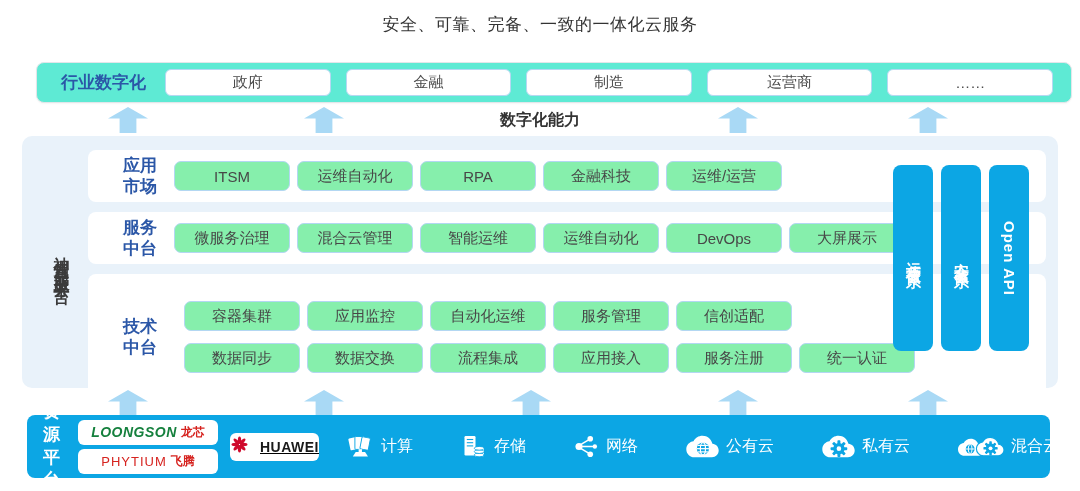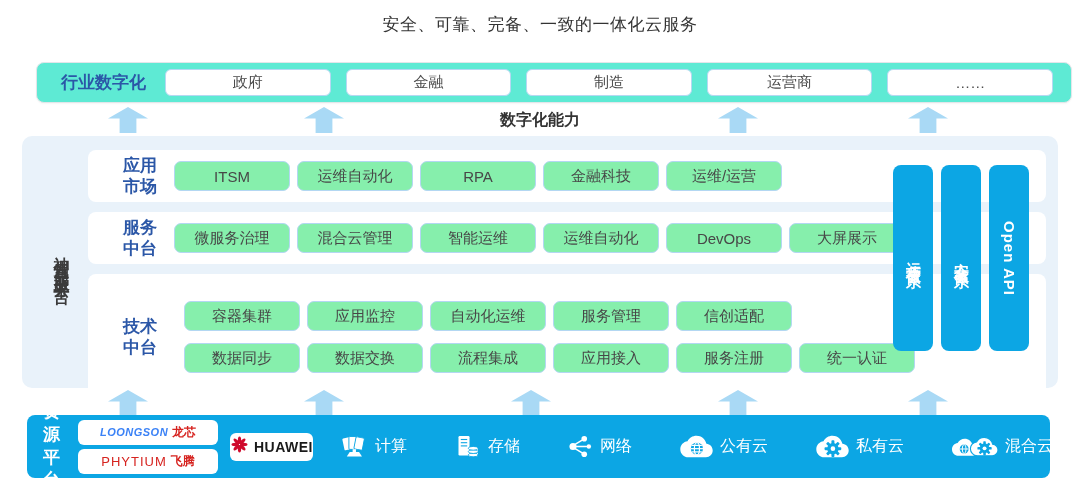--- a/index.html
+++ b/index.html
@@ -49,26 +49,26 @@
   .vbar-1 { left:893px; } .vbar-2 { left:941px; } .vbar-3 { left:989px; letter-spacing:1px; }
 
   
   .resource-bar { position:absolute; left:27px; top:415px; width:1023px; height:63px;
     background:#0ca6e4; border-radius:8px; display:flex; align-items:center; padding:0 16px; }
   .resource-label { font-size:17px; font-weight:bold; color:#fff; line-height:1.35; }
   .resource-label span { display:block; }
   .vendor-col { display:flex; flex-direction:column; gap:4px; margin-left:18px; }
   .vendor-box { width:140px; height:25px; background:#fff; border-radius:6px;
     display:flex; align-items:center; justify-content:center; gap:4px; }
-  .loongson-en { color:#3b82f6; font-weight:bold; font-style:italic; font-size:11px; letter-spacing:.5px; }
+  .loongson-en { color:#15803d; font-weight:bold; font-style:italic; font-size:14px; letter-spacing:.5px; }
   .loongson-cn { color:#d6231f; font-weight:bold; font-size:12px; }
   .phytium-en { color:#d6231f; font-size:13px; letter-spacing:1px; }
   .phytium-cn { color:#d6231f; font-weight:bold; font-size:12px; }
   .huawei-box { margin-left:12px; width:110px; height:28px; background:#fff; border-radius:6px;
-    display:flex; align-items:center; justify-content:center; gap:5px; }
+    display:flex; align-items:center; justify-content:center; gap:11px;text-decoration:underline; }
   .huawei-text { color:#1a1a1a; font-weight:bold; font-size:14px; letter-spacing:.5px; }
   .services { display:flex; align-items:center; margin-left:28px; gap:48px; }
   .service { display:flex; align-items:center; gap:7px; color:#fff; font-size:16px; white-space:nowrap; }
   .service svg { display:block; }
 </style>
 </head>
 <body>
 
 <div class="stage">
 

